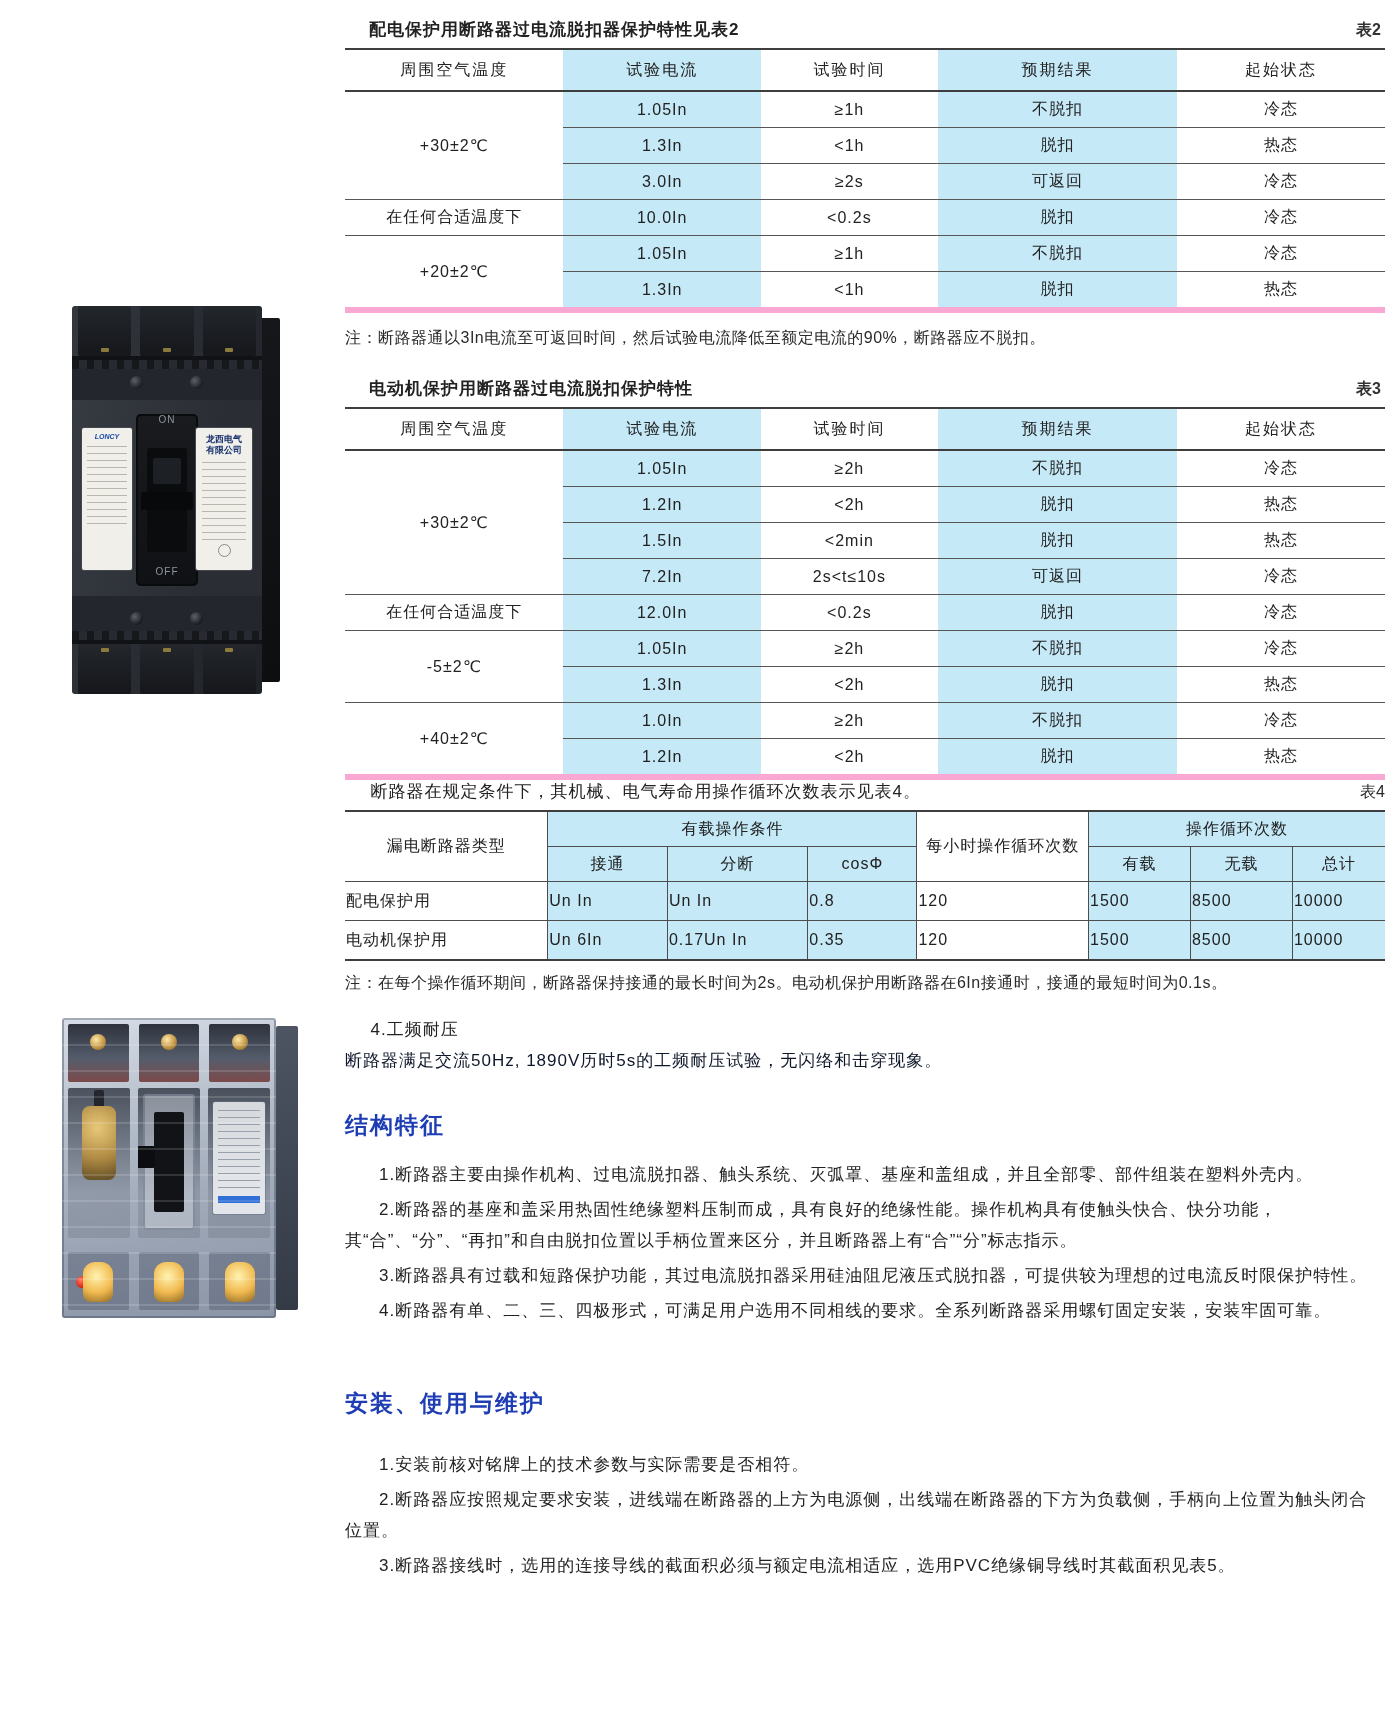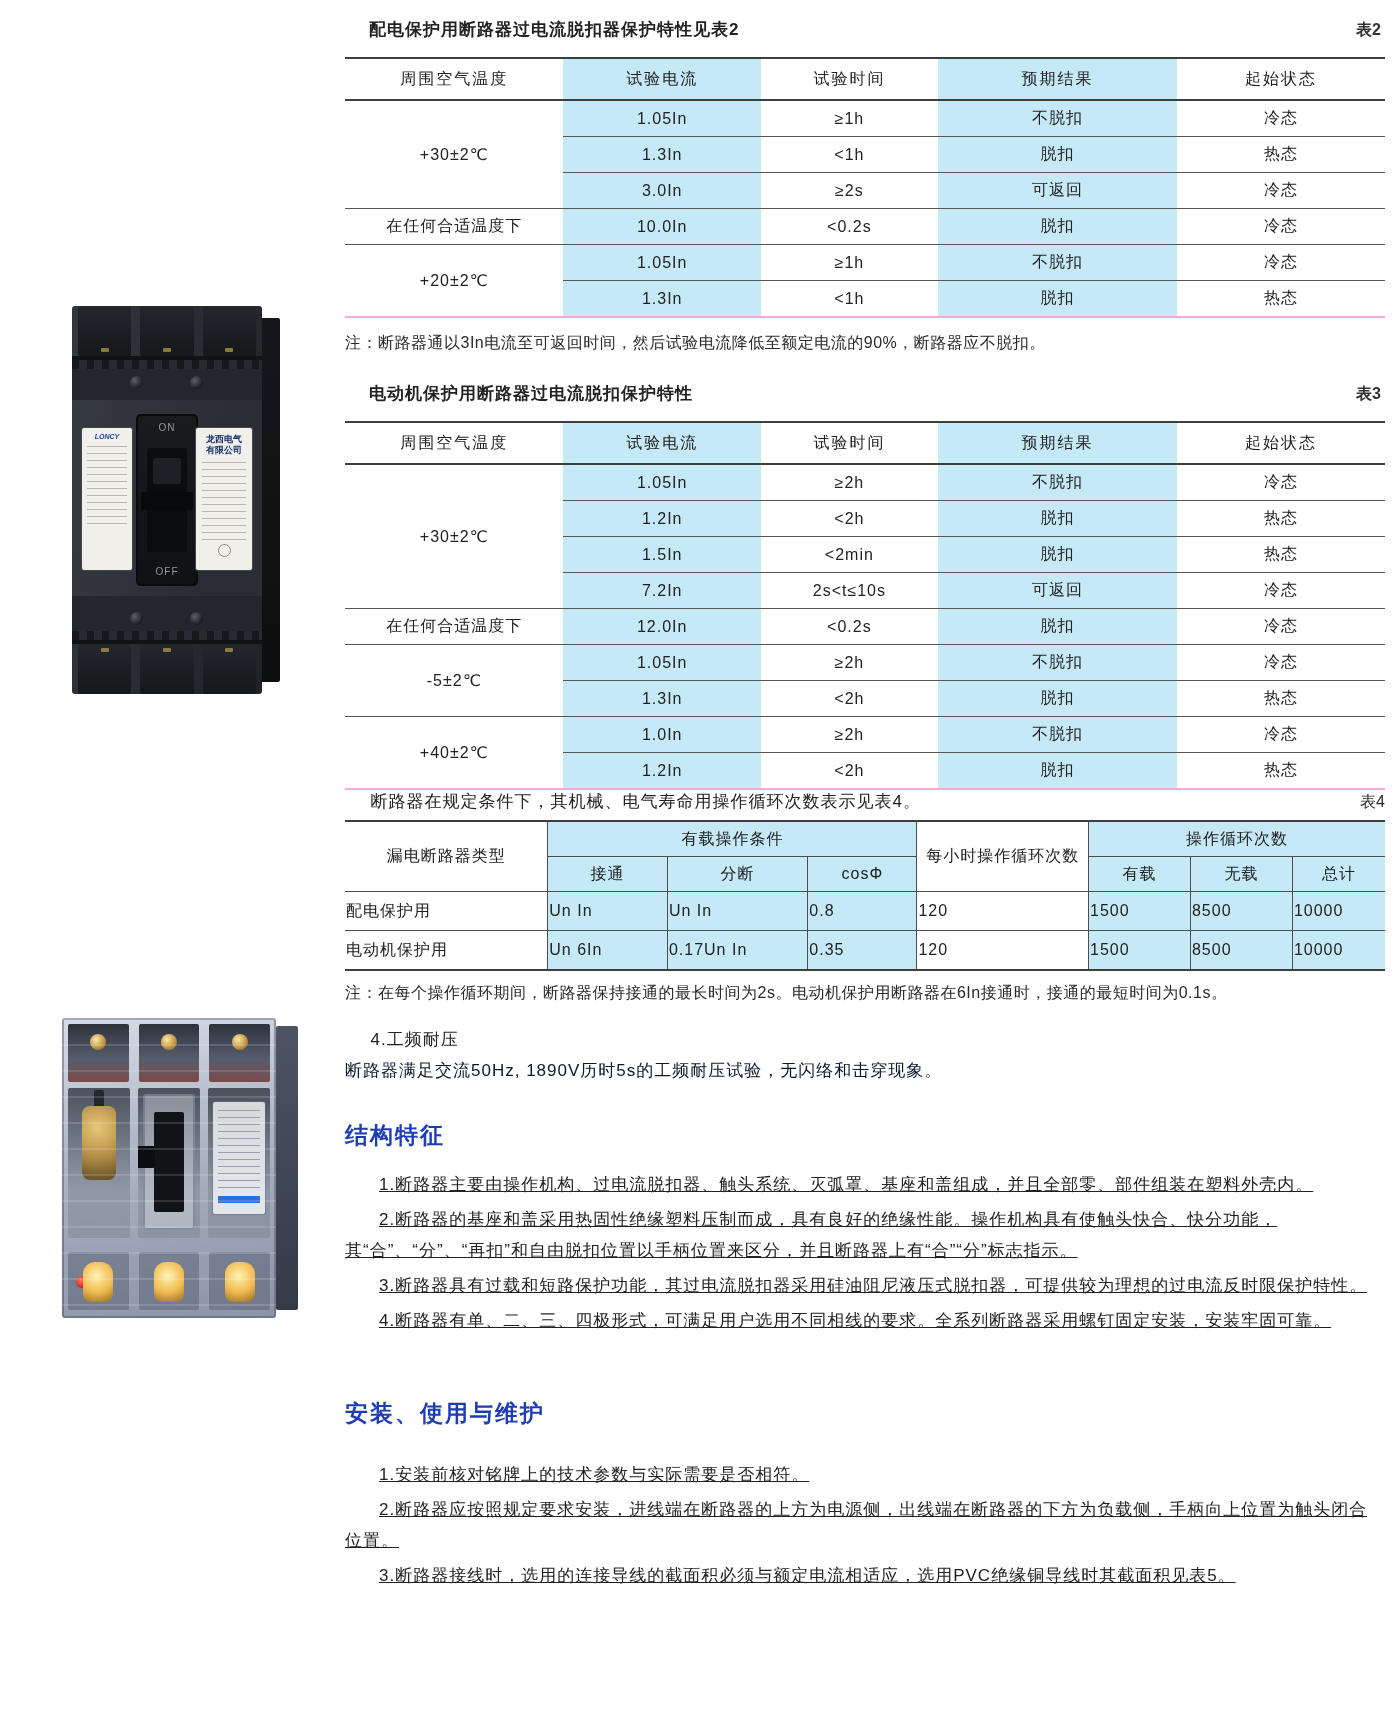--- a/index.html
+++ b/index.html
@@ -8,22 +8,22 @@
     font-family:"Liberation Sans","DejaVu Sans",sans-serif;
     color:#2a2a2a;
     -webkit-font-smoothing:antialiased;
   }
   
   .main{position:absolute;left:345px;top:18px;width:1040px;}
   .title-row{display:flex;justify-content:space-between;align-items:flex-end;font-size:17px;color:#222;font-weight:bold;}
   .title-row .t{padding-left:24px;letter-spacing:1px;}
   .title-row .lbl{font-size:16px;color:#333;padding-right:4px;}
   
-  table.spec{width:100%;border-collapse:collapse;margin-top:16px;table-layout:fixed;
-    border-top:2px solid #3e3e3e;border-bottom:2px solid #f9a8d4;}
+  table.spec{width:100%;border-collapse:collapse;margin-top:7px;table-layout:fixed;
+    border-top:2px solid #3e3e3e;border-bottom:6px solid #f9a8d4;}
   table.spec th{font-weight:normal;font-size:16px;color:#222;height:38px;
     border-bottom:2px solid #3e3e3e;letter-spacing:2px;}
   table.spec td{font-size:16px;color:#222;text-align:center;height:33px;
     border-bottom:1px solid #565656;letter-spacing:1px;}
   table.spec tr:last-child td{border-bottom:none;}
   .blue{background:#c5e9f7;}
   col.c1{width:21%;}col.c2{width:19%;}col.c3{width:17%;}col.c4{width:23%;}col.c5{width:20%;}
   
   .note{font-size:16px;color:#2a2a2a;margin-top:15px;letter-spacing:0.5px;}
   .numline{font-size:17px;color:#222;margin-top:8px;text-indent:1.5em;letter-spacing:1px;}
@@ -37,21 +37,21 @@
   table.t4 th,table.t4 td{font-weight:normal;font-size:16px;color:#222;
     border:1px solid #4d4d4d;letter-spacing:1px;}
   table.t4 th{height:32px;}
   table.t4 td{height:36px;}
   table.t4 tr>*:first-child{border-left:none;}
   table.t4 tr>*:last-child{border-right:none;}
   col.d1{width:19.5%;}col.d2{width:11.5%;}col.d3{width:13.5%;}col.d4{width:10.5%;}
   col.d5{width:16.5%;}col.d6{width:9.8%;}col.d7{width:9.8%;}col.d8{width:8.9%;}
   
   .h-blue{color:#1e3db5;font-size:23px;font-weight:bold;letter-spacing:2px;margin-top:38px;}
-  .para{font-size:17px;color:#222;line-height:31px;text-indent:2em;margin-top:4px;letter-spacing:1px;text-decoration:underline;}
+  .para{font-size:17px;color:#222;line-height:31px;text-indent:2em;margin-top:4px;letter-spacing:1px;}
   .para.first{margin-top:18px;}
   .h-blue.big-gap{margin-top:62px;}
   .install-start{margin-top:30px;}
   
   .photo1{position:absolute;left:72px;top:306px;width:208px;height:388px;}
   .p1-main{position:absolute;left:0;top:0;width:190px;height:100%;
     background:linear-gradient(100deg,#33373e 0%,#282c32 55%,#1f2227 100%);border-radius:3px;}
   .p1-side{position:absolute;right:0;top:12px;width:20px;height:364px;
     background:linear-gradient(180deg,#15171a,#0d0e10);border-radius:2px;}
   .p1-terms{position:absolute;left:6px;right:6px;height:50px;display:flex;gap:9px;}
@@ -77,21 +77,21 @@
   .p1-label.left{left:10px;}
   .p1-label.right{right:10px;width:56px;}
   .loncy{display:block;margin-top:5px;font-size:7px;font-weight:bold;font-style:italic;color:#1646a8;letter-spacing:0;}
   .company{display:block;margin:6px auto 0;width:42px;font-size:9px;font-weight:bold;color:#17306e;line-height:11px;}
   .stripes{margin:6px auto 0;width:80%;height:78px;
     background:repeating-linear-gradient(180deg,#b9b6ad 0 1px,transparent 1px 7px);}
   .stamp{display:block;margin:4px auto 0;width:11px;height:11px;border:1px solid #8a8a84;border-radius:50%;}
   .p1-toggle{position:absolute;left:50%;top:14px;width:62px;height:172px;margin-left:-31px;
     background:linear-gradient(180deg,#191b1f,#101114);border-radius:5px;box-shadow:inset 0 0 0 2px #0a0b0d;text-align:center;}
   .p1-toggle .on,.p1-toggle .off{display:block;color:#8f959c;font-size:10px;letter-spacing:1px;}
-  .p1-toggle .on{margin-top:8px;}
+  .p1-toggle .on{margin-top:0;}
   .p1-toggle .off{position:absolute;bottom:9px;left:0;right:0;}
   .rocker{position:absolute;left:50%;top:34px;width:40px;height:104px;margin-left:-20px;background:#0b0c0e;border-radius:3px;}
   .rocker::before{content:"";position:absolute;left:-6px;top:44px;width:52px;height:18px;background:#08090b;border-radius:2px;}
   .rocker::after{content:"";position:absolute;left:6px;top:10px;width:28px;height:26px;background:#1d2025;border-radius:2px;}
   
   .photo2{position:absolute;left:62px;top:1018px;width:236px;height:300px;}
   .p2-body{position:absolute;left:0;top:0;width:214px;height:100%;border-radius:3px;
     background:linear-gradient(170deg,#d7dde6 0%,#b3bcc9 35%,#9aa4b4 70%,#8b95a6 100%);
     box-shadow:inset 0 0 0 2px rgba(70,80,100,0.45);overflow:hidden;}
   .p2-side{position:absolute;right:0;top:8px;width:22px;height:284px;background:linear-gradient(180deg,#4d5462,#343a46);border-radius:2px;}

